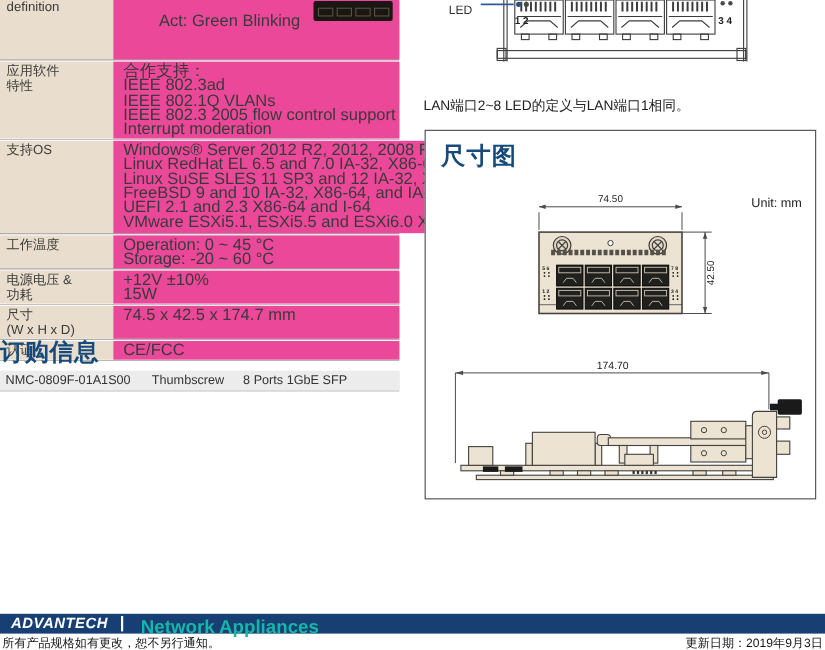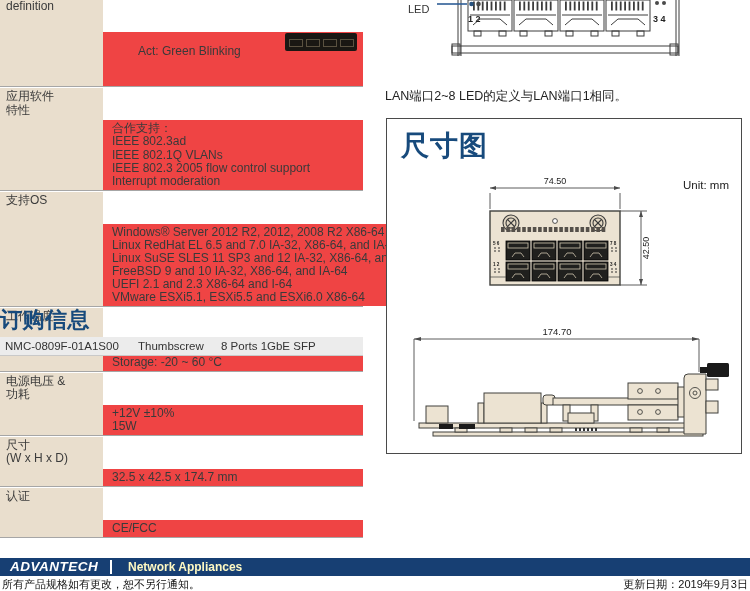--- a/index.html
+++ b/index.html
@@ -13,23 +13,23 @@
 
   
   .spec-table{position:absolute;left:0;top:0;width:363px;}
   .spec-row{display:flex;box-shadow:0 1px 0 #a6a6a6;margin-bottom:2px;}
   .spec-label{
     width:103px;flex:0 0 103px;background:#e9decd;
     padding:2px 2px 1px 6px;font-size:12px;line-height:13.5px;
     color:#3b3b3b;white-space:pre-line;box-sizing:border-box;
   }
   .spec-value{
-    flex:1;background:#ef4444;padding:2px 0 2px 9px;
-    font-size:12px;line-height:13.1px;color:#3a3a3a;
-    white-space:pre;position:relative;box-sizing:border-box;margin-top:32px;
+    flex:1;background:#ec4899;padding:2px 0 2px 9px;
+    font-size:15px;line-height:13.1px;color:#3a3a3a;
+    white-space:pre;position:relative;box-sizing:border-box;
   }
   .row-cut .spec-label,.row-cut .spec-value{padding-top:0;}
   .panel-photo{
     position:absolute;right:6px;top:1px;width:72px;height:18px;
     background:#1a1713;border-radius:2px;display:flex;justify-content:center;
   }
   .panel-photo .pp{
     width:12px;height:6px;border:1px solid #5a5140;margin:6px 1.5px 0;
   }
 
@@ -47,33 +47,33 @@
 
   
   .led-figure{position:absolute;left:400px;top:0;}
   .led-caption{position:absolute;left:385px;top:88px;font-size:12.5px;color:#222;}
 
   
   .dim-box{
     position:absolute;left:386px;top:118px;width:356px;height:336px;
     border:1px solid #4a4a4a;background:#fff;box-sizing:border-box;
   }
-  .dim-heading{position:absolute;left:14px;top:8px;font-size:28px;font-weight:bold;color:#174a7c;letter-spacing:1px;}
+  .dim-heading{position:absolute;left:14px;top:8px;font-size:22px;font-weight:bold;color:#174a7c;letter-spacing:1px;}
   .dim-unit{position:absolute;right:12px;top:20px;font-size:11.5px;color:#222;margin-top:40px;}
   .front-view{position:absolute;left:86px;top:46px;}
   .side-view{position:absolute;left:8px;top:198px;}
 
   
   .footer-bar{position:absolute;left:0;top:558px;width:750px;height:18px;background:#173f73;}
   .brand-logo{
     position:absolute;left:10px;top:1px;font-size:13.5px;font-weight:bold;
     font-style:italic;color:#fff;letter-spacing:0.5px;
   }
   .logo-divider{position:absolute;left:110px;top:2px;width:2px;height:14px;background:#fff;}
-  .series-title{position:absolute;left:128px;top:2px;font-size:12px;font-weight:bold;color:#fef9c3;}
+  .series-title{position:absolute;left:128px;top:2px;font-size:17px;font-weight:bold;color:#14b8a6;}
   .footer-note{position:absolute;left:2px;top:577px;font-size:11px;color:#141414;}
   .footer-date{position:absolute;right:2px;top:577px;font-size:11px;color:#141414;text-align:center;}
 
   svg text{font-family:"Liberation Sans","DejaVu Sans",sans-serif;}
 </style>
 </head>
 <body>
 
 <div class="page">
 
@@ -112,21 +112,21 @@
     </div>
     <div class="spec-row" style="min-height:29px">
       <div class="spec-label">电源电压 &amp;
 功耗</div>
       <div class="spec-value">+12V ±10%
 15W</div>
     </div>
     <div class="spec-row" style="min-height:29px">
       <div class="spec-label">尺寸
 (W x H x D)</div>
-      <div class="spec-value">32.5 x 42.5 x 174.7 mm</div>
+      <div class="spec-value">74.5 x 42.5 x 174.7 mm</div>
     </div>
     <div class="spec-row" style="min-height:15px">
       <div class="spec-label">认证</div>
       <div class="spec-value">CE/FCC</div>
     </div>
   </div>
 
   <svg class="led-figure" width="290" height="64" viewBox="0 0 290 64">
     <g stroke="#3c3c3c" fill="none" stroke-width="1">
       <line x1="58" y1="0" x2="58" y2="56"></line>

